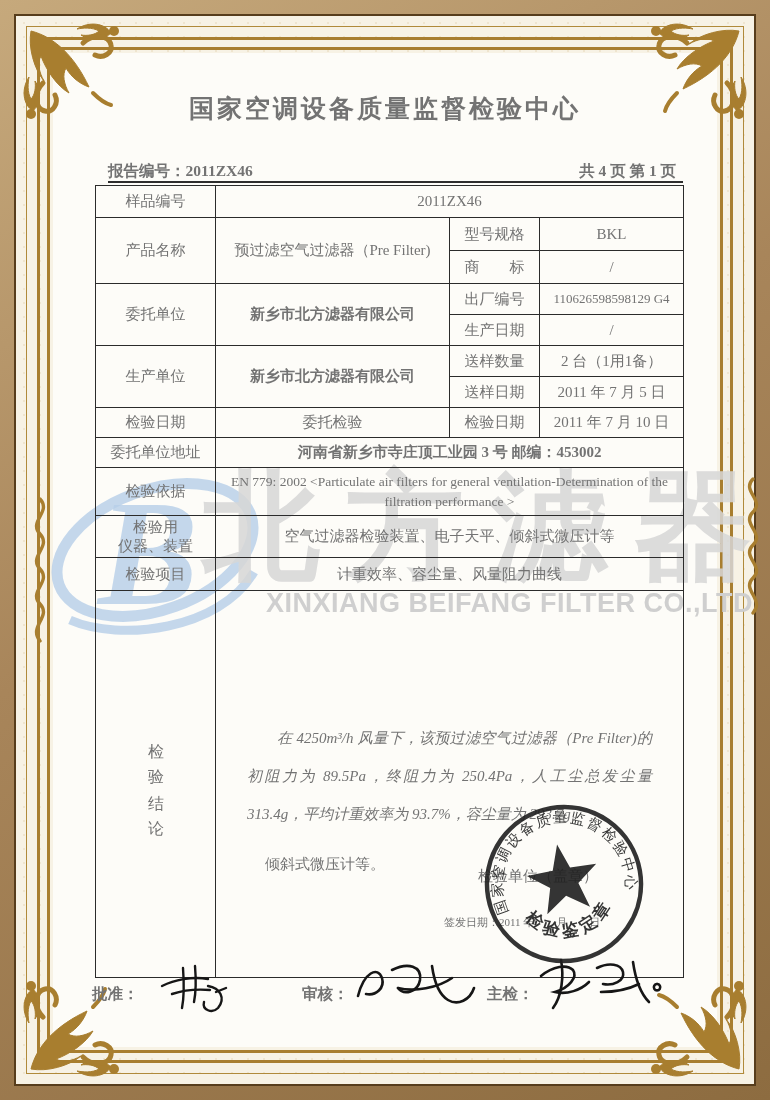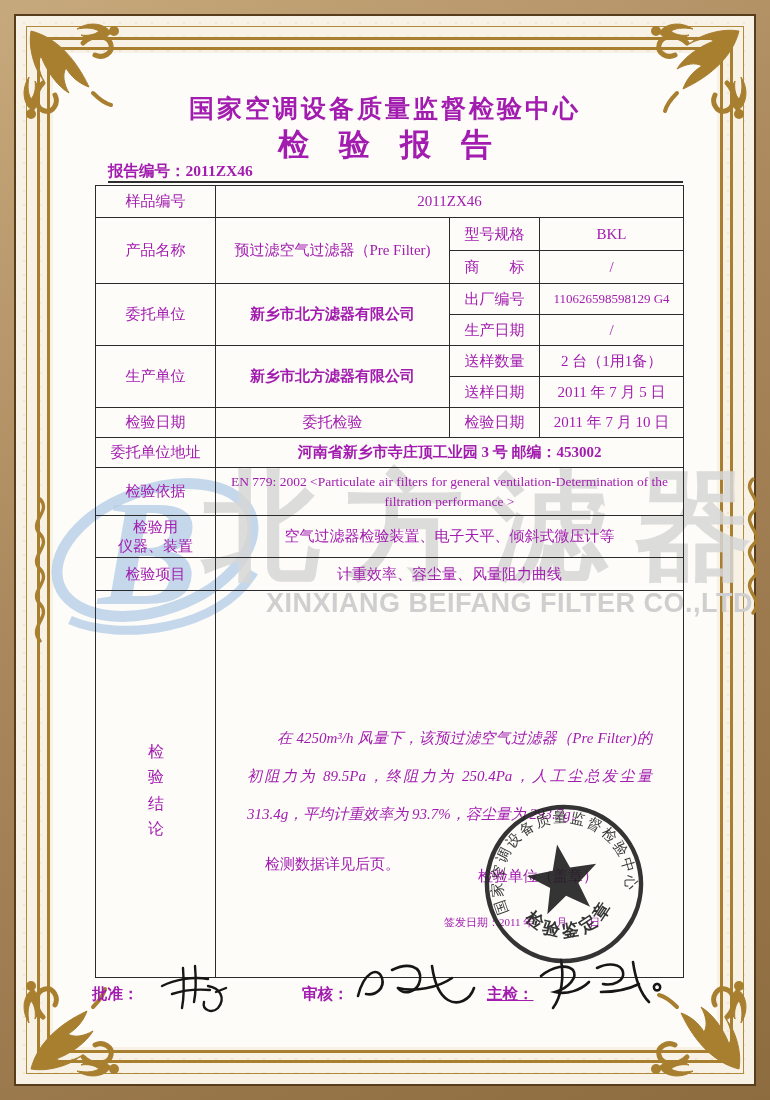--- a/index.html
+++ b/index.html
@@ -36,21 +36,21 @@
     font-family:"Liberation Sans","DejaVu Sans",sans-serif;font-weight:bold;
     font-size:118px;letter-spacing:26px;color:#d7d7d7;opacity:.85;
   }
   .wm-en{
     position:absolute;left:250px;top:572px;white-space:nowrap;
     font-family:"Liberation Sans","DejaVu Sans",sans-serif;font-weight:bold;
     font-size:27px;letter-spacing:.5px;color:#cfcfcf;
   }
 
   
-  .content{position:absolute;inset:0;z-index:10;color:#a21caf;}
+  .content{position:absolute;inset:0;z-index:10;color:#737373;}
   .org-title{position:absolute;top:92px;left:0;width:100%;text-align:center;
     font-size:25px;font-weight:bold;letter-spacing:3px;}
   .doc-title{position:absolute;top:124px;left:0;width:100%;text-align:center;
     font-size:31px;font-weight:bold;letter-spacing:30px;text-indent:30px;}
   .report-line{position:absolute;top:161px;left:108px;font-size:15.5px;font-weight:bold;}
   .pagination{position:absolute;top:161px;left:0;width:676px;text-align:right;font-size:15.5px;font-weight:bold;}
   .head-rule{position:absolute;top:181px;left:108px;width:575px;height:2px;background:#2e2e2e;}
 
   table.report{
     position:absolute;left:95px;top:185px;width:588px;border-collapse:collapse;
@@ -154,22 +154,22 @@
     </g>
     <text x="58" y="152" font-family="Liberation Serif, serif" font-style="italic" font-weight="bold" font-size="150" fill="#b7cfe9" opacity=".8">B</text>
   </svg>
   <div class="wm-cn">北方滤器</div>
   <div class="wm-en">XINXIANG BEIFANG FILTER CO.,LTD.</div>
 </div>
 
 <div class="content">
 
   <div class="org-title">国家空调设备质量监督检验中心</div>
-  <div class="doc-title">检验报告</div>
   <div class="report-line">报告编号：2011ZX46</div>
+  <div class="pagination">共 4 页 第 1 页</div>
   <div class="head-rule"></div>
 
   <table class="report">
     <colgroup>
         <col style="width:120px">
         <col style="width:234px">
         <col style="width:90px">
         <col style="width:144px">
       </colgroup>
     <tbody>
@@ -232,21 +232,21 @@
       <td class="lbl">检验项目</td>
       <td colspan="3">计重效率、容尘量、风量阻力曲线</td>
     </tr>
     <tr style="height:387px">
       <td class="concl-lbl">
         <span class="vertical-label">检验结论</span>
       </td>
       <td colspan="3" class="concl">
         <div class="concl-text">
           <p class="p1">在 4250m³/h 风量下，该预过滤空气过滤器（Pre Filter)的初阻力为 89.5Pa，终阻力为 250.4Pa，人工尘总发尘量 313.4g，平均计重效率为 93.7%，容尘量为 293.7g。</p>
-          <p class="p2">检测数据详见后页。</p>
+          <p class="p2">倾斜式微压计等。</p>
         </div>
         <div class="unit-label">检验单位（盖章）</div>
         <div class="issue-date">签发日期：2011 年　　月　　日</div>
         <svg class="stamp" viewBox="0 0 180 180">
           <g transform="rotate(-10 90 90)" fill="#1f1f1f" stroke="#1f1f1f">
             <circle cx="90" cy="90" r="77" fill="none" stroke-width="4.5"></circle>
             <polygon stroke="none" points="90,50 98.8,74.9 125.2,75.6 104.3,91.6 111.7,116.9 90,102 68.3,116.9 75.7,91.6 54.8,75.6 81.2,74.9"></polygon>
             <defs>
               <path id="arcTop" d="M 31.7 111.2 A 62 62 0 1 1 148.3 111.2" fill="none"></path>
               <path id="arcBot" d="M 50.2 123.4 A 52 52 0 0 0 129.8 123.4" fill="none"></path>
@@ -279,21 +279,21 @@
   <div class="sig-label" style="left:302px;top:984px;">审核：</div>
   <svg class="sig-svg" style="left:352px;top:958px;" width="130" height="60" viewBox="0 0 130 60">
     <g fill="none" stroke="#161616" stroke-width="2.6" stroke-linecap="round">
       <path d="M6 38 C 12 14, 26 8, 30 20 C 33 30, 24 38, 14 36"></path>
       <path d="M40 12 C 56 4, 70 8, 68 22 C 66 34, 52 38, 46 30"></path>
       <path d="M46 30 C 62 34, 86 30, 100 20"></path>
       <path d="M80 8 C 82 22, 86 36, 96 42 C 106 48, 118 42, 122 30"></path>
     </g>
   </svg>
 
-  <div class="sig-label" style="left:487px;top:984px;text-decoration:underline;">主检：</div>
+  <div class="sig-label" style="left:487px;top:984px;">主检：</div>
   <svg class="sig-svg" style="left:533px;top:954px;" width="145" height="64" viewBox="0 0 145 64">
     <g fill="none" stroke="#161616" stroke-width="2.6" stroke-linecap="round">
       <path d="M8 22 C 20 12, 34 10, 40 16 C 45 23, 36 34, 22 38 C 34 41, 48 36, 56 28"></path>
       <path d="M28 6 C 31 22, 29 42, 20 54"></path>
       <path d="M64 14 C 76 8, 88 10, 90 18 C 92 27, 80 32, 70 30"></path>
       <path d="M68 38 C 82 38, 96 35, 106 30"></path>
       <path d="M100 8 C 102 22, 106 38, 116 48"></path>
       <path d="M124 30 a3.2 3.2 0 1 0 .1 0"></path>
     </g>
   </svg>

